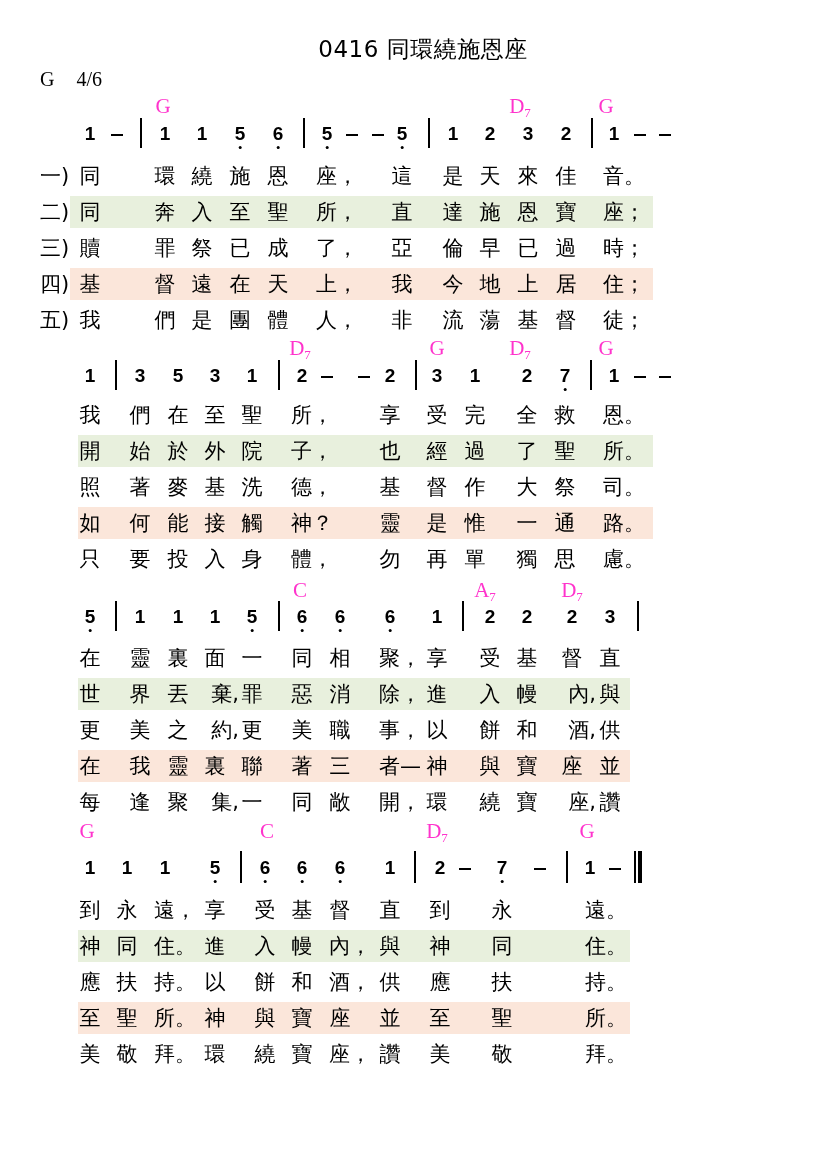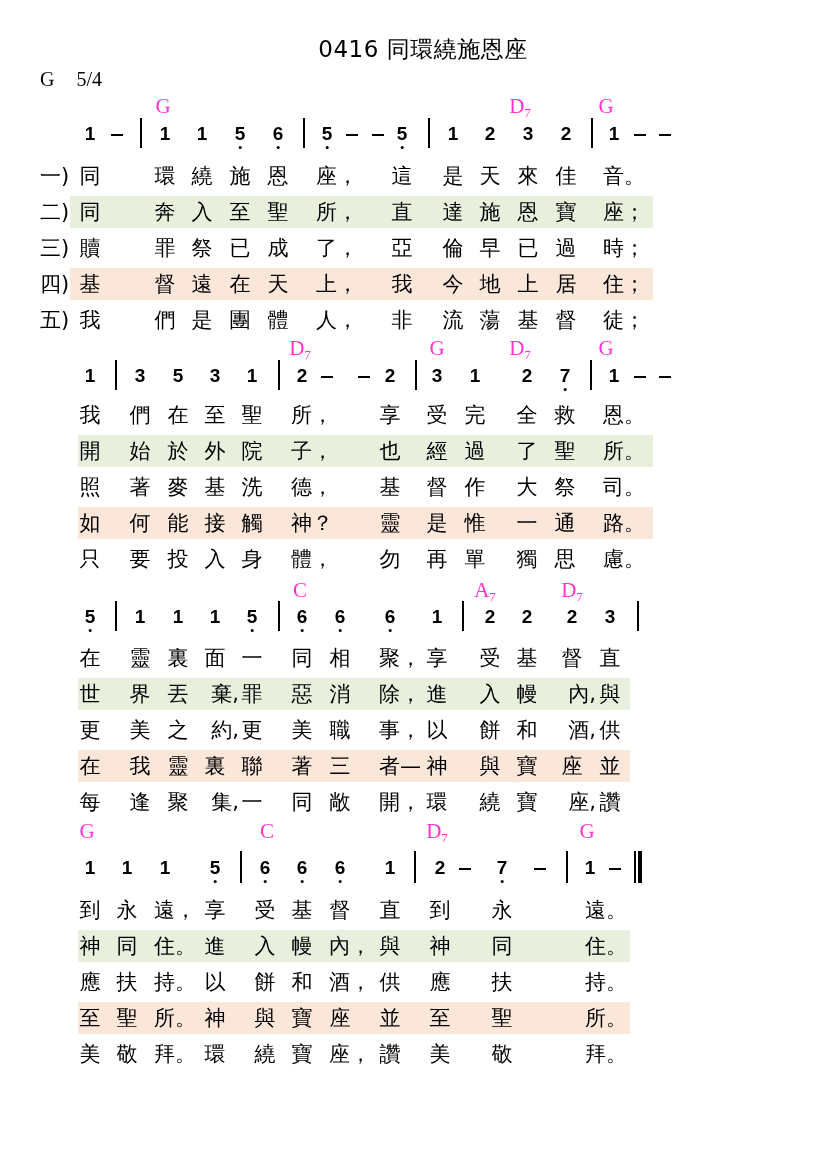--- a/index.html
+++ b/index.html
@@ -22,21 +22,21 @@
   .lyric-row.hl-green { background: #e8f0dd; }
   .lyric-row.hl-peach { background: #fbe6da; }
   .lyr { position: absolute; font-family: "DejaVu Sans", sans-serif; font-size: 21px; line-height: 32px; transform: translateX(-50%); white-space: nowrap; }
   .vlabel { position: absolute; font-family: "DejaVu Sans", sans-serif; font-size: 21px; line-height: 32px; left: 40px; }
 </style>
 </head>
 <body>
 
 <div class="title">0416 同環繞施恩座</div>
 <div class="keysig">
-  <span>G</span><span>5/4</span>
+  <span>G</span><span>4/6</span>
 </div>
 
 <div id="score">
     <div>
       <div class="chord" style="left: 163px; top: 96px;">G</div>
       <div class="chord" style="left: 520px; top: 96px;">D<sub>7</sub></div>
       <div class="chord" style="left: 606px; top: 96px;">G</div>
       <div class="note" style="left: 90px; top: 124px;">1</div>
       <div class="dash" style="left: 117px; top: 134px;"></div>
       <div class="bar" style="left: 140px; top: 118px; height: 30px;"></div>

